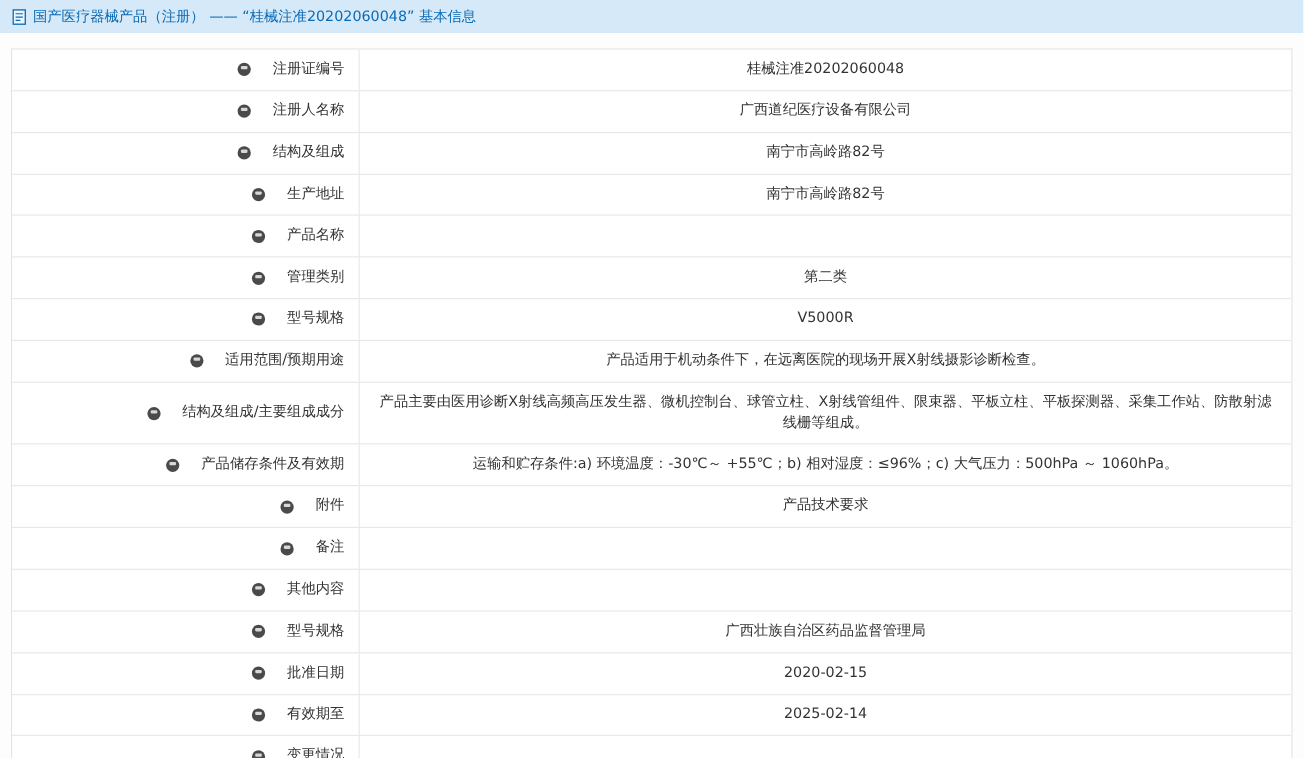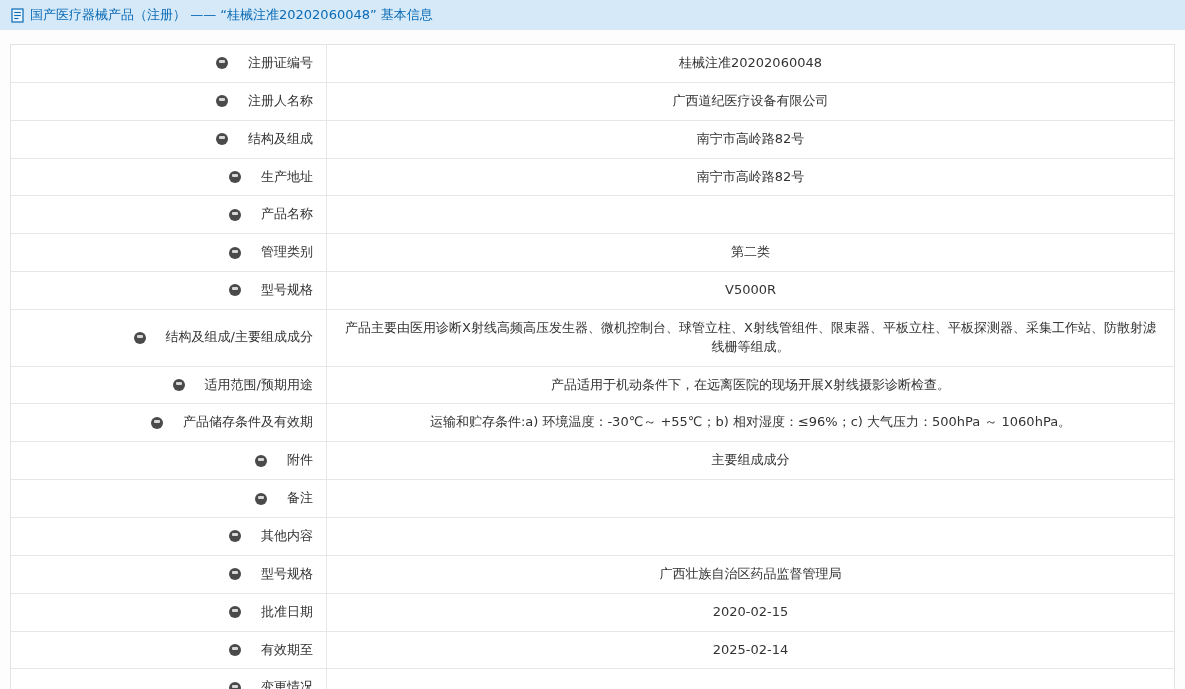--- a/index.html
+++ b/index.html
@@ -158,47 +158,47 @@
     <div class="cell label">
       <span class="note-icon" hidden=""></span>
       <span class="label-text">型号规格</span>
     </div>
     <div class="cell value"><span>V5000R</span></div>
   </div>
 
   <div class="row">
     <div class="cell label">
       <span class="note-icon" hidden=""></span>
+      <span class="label-text">适用范围/预期用途</span>
+    </div>
+    <div class="cell value"><span>产品适用于机动条件下，在远离医院的现场开展X射线摄影诊断检查。</span></div>
+  </div>
+
+  <div class="row">
+    <div class="cell label">
+      <span class="note-icon" hidden=""></span>
       <span class="label-text">结构及组成/主要组成成分</span>
     </div>
     <div class="cell value"><span>产品主要由医用诊断X射线高频高压发生器、微机控制台、球管立柱、X射线管组件、限束器、平板立柱、平板探测器、采集工作站、防散射滤线栅等组成。</span></div>
   </div>
 
   <div class="row">
     <div class="cell label">
       <span class="note-icon" hidden=""></span>
-      <span class="label-text">适用范围/预期用途</span>
-    </div>
-    <div class="cell value"><span>产品适用于机动条件下，在远离医院的现场开展X射线摄影诊断检查。</span></div>
-  </div>
-
-  <div class="row">
-    <div class="cell label">
-      <span class="note-icon" hidden=""></span>
       <span class="label-text">产品储存条件及有效期</span>
     </div>
     <div class="cell value"><span>运输和贮存条件:a) 环境温度：-30℃～ +55℃；b) 相对湿度：≤96%；c) 大气压力：500hPa ～ 1060hPa。</span></div>
   </div>
 
   <div class="row">
     <div class="cell label">
       <span class="note-icon" hidden=""></span>
       <span class="label-text">附件</span>
     </div>
-    <div class="cell value"><span>主要组成成分</span></div>
+    <div class="cell value"><span>产品技术要求</span></div>
   </div>
 
   <div class="row">
     <div class="cell label">
       <span class="note-icon" hidden=""></span>
       <span class="label-text">备注</span>
     </div>
     <div class="cell value"><span></span></div>
   </div>
 

